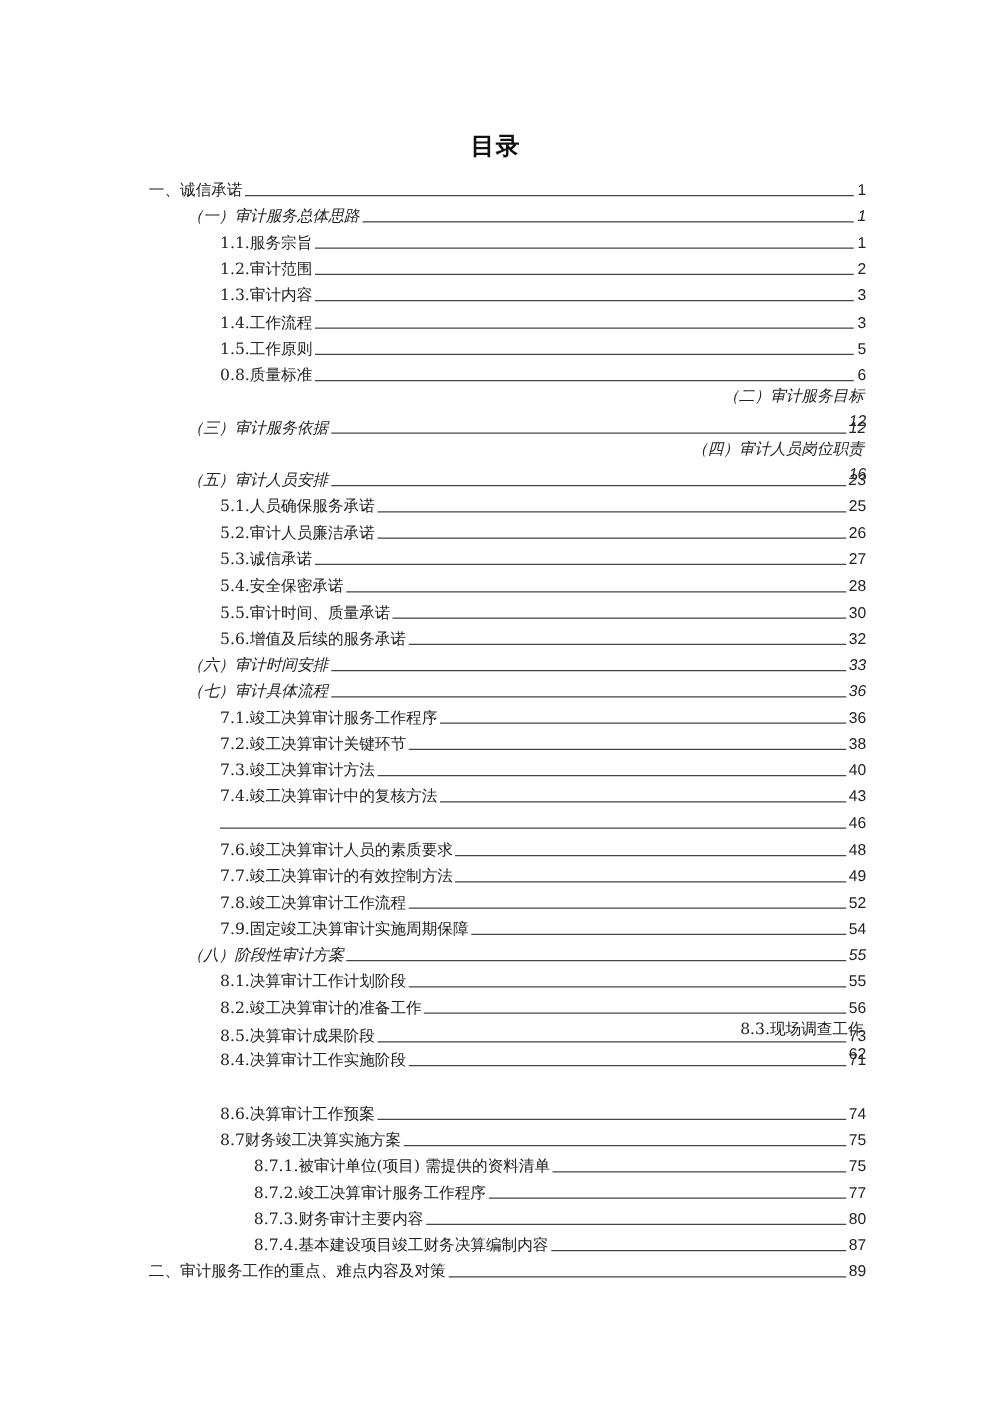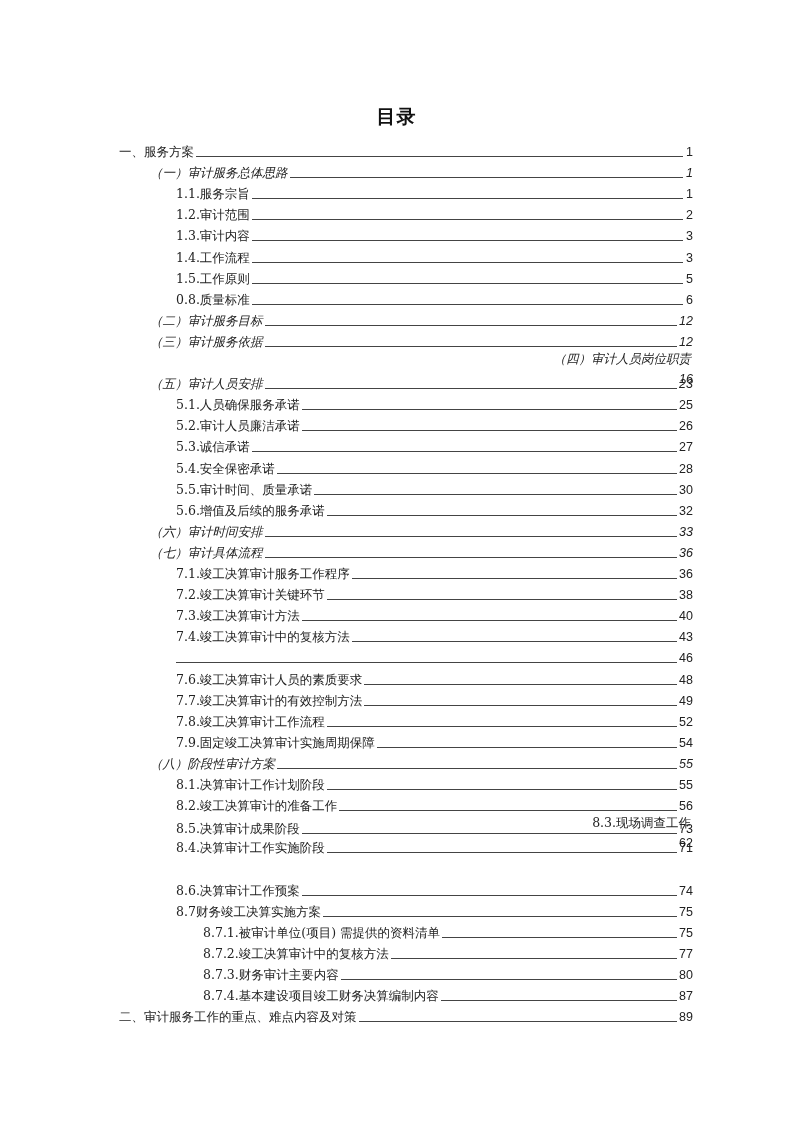--- a/index.html
+++ b/index.html
@@ -20,21 +20,21 @@
   .lvl2 { left: 176px; }
   .lvl3 { left: 203px; }
 </style>
 </head>
 <body>
 
 <div class="page">
   <div class="title">目录</div>
   <div class="toc" id="toc">
       <div class="row lvl0" style="top: 0px;">
-        <span class="label">一、服务方案</span>
+        <span class="label">一、诚信承诺</span>
         <span class="leader"></span>
         <span class="page-num">1</span>
       </div>
       <div class="row lvl1" style="top: 21.1px;">
         <span class="label">（一）审计服务总体思路</span>
         <span class="leader"></span>
         <span class="page-num">1</span>
       </div>
       <div class="row lvl2" style="top: 42.2px;">
         <span class="label">1.1.服务宗旨</span>
@@ -59,21 +59,21 @@
       <div class="row lvl2" style="top: 126.6px;">
         <span class="label">1.5.工作原则</span>
         <span class="leader"></span>
         <span class="page-num">5</span>
       </div>
       <div class="row lvl2" style="top: 147.7px;">
         <span class="label">0.8.质量标准</span>
         <span class="leader"></span>
         <span class="page-num">6</span>
       </div>
-      <div class="row lvl1" style="top: 168.8px;">
+      <div class="row lvl1" style="top: 168.8px; flex-direction: column;">
         <span class="label">（二）审计服务目标</span>
         <span class="leader"></span>
         <span class="page-num">12</span>
       </div>
       <div class="row lvl1" style="top: 189.9px;">
         <span class="label">（三）审计服务依据</span>
         <span class="leader"></span>
         <span class="page-num">12</span>
       </div>
       <div class="row lvl1" style="top: 211px; flex-direction: column;">
@@ -209,21 +209,21 @@
         <span class="label">8.7财务竣工决算实施方案</span>
         <span class="leader"></span>
         <span class="page-num">75</span>
       </div>
       <div class="row lvl3" style="top: 780.7px;">
         <span class="label">8.7.1.被审计单位(项目) 需提供的资料清单</span>
         <span class="leader"></span>
         <span class="page-num">75</span>
       </div>
       <div class="row lvl3" style="top: 801.8px;">
-        <span class="label">8.7.2.竣工决算审计中的复核方法</span>
+        <span class="label">8.7.2.竣工决算审计服务工作程序</span>
         <span class="leader"></span>
         <span class="page-num">77</span>
       </div>
       <div class="row lvl3" style="top: 822.9px;">
         <span class="label">8.7.3.财务审计主要内容</span>
         <span class="leader"></span>
         <span class="page-num">80</span>
       </div>
       <div class="row lvl3" style="top: 844px;">
         <span class="label">8.7.4.基本建设项目竣工财务决算编制内容</span>

